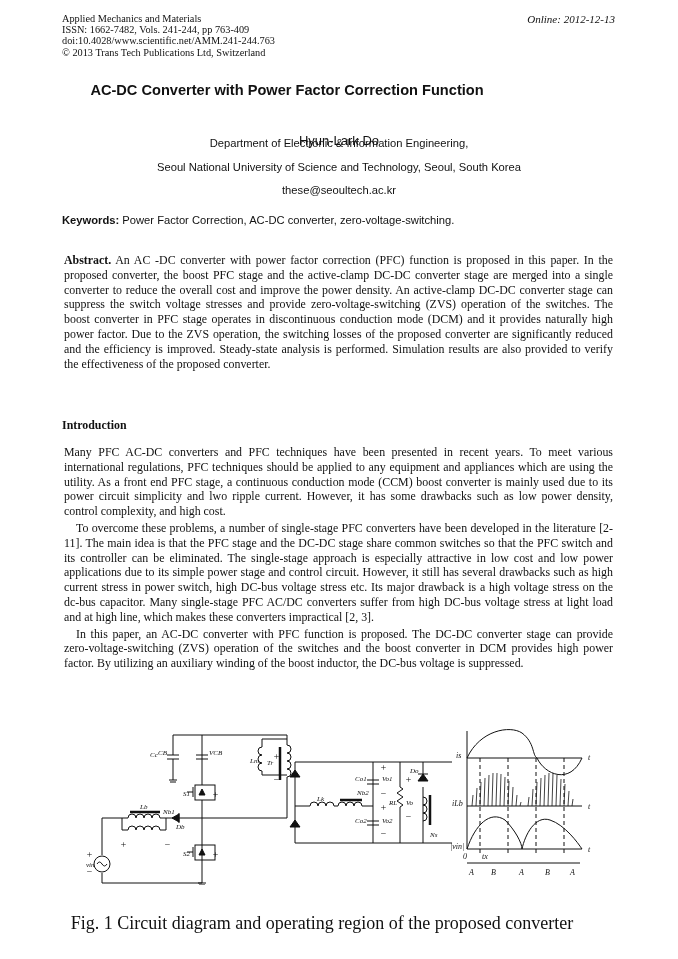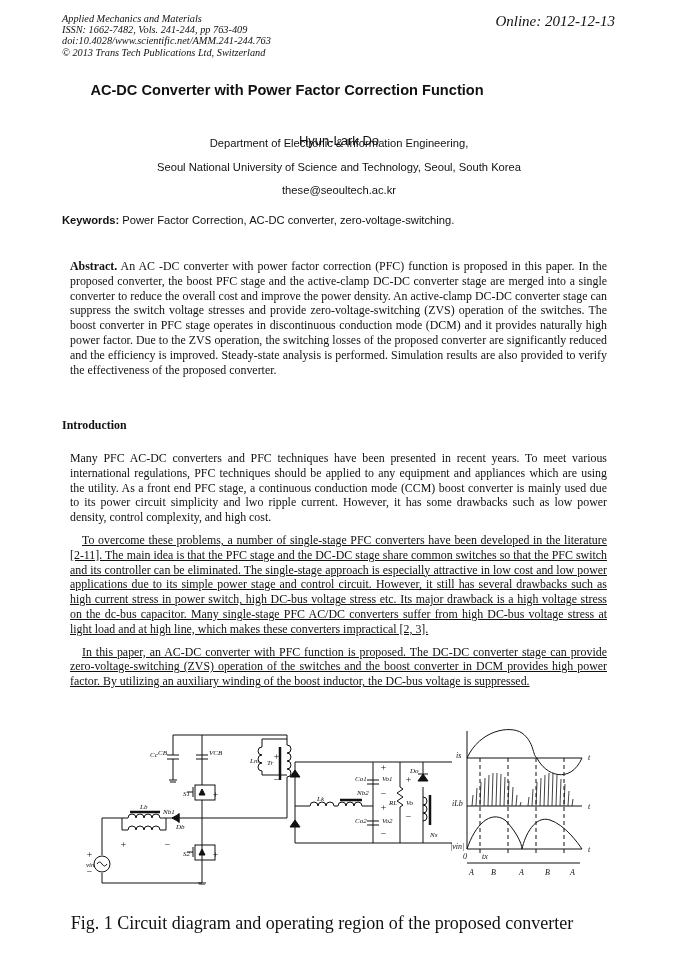--- a/index.html
+++ b/index.html
@@ -1,27 +1,27 @@
 <!DOCTYPE html>
 <html><head>
 <meta charset="utf-8">
 <style>
   html, body { margin: 0; padding: 0; background: #ffffff; }
   body { width: 678px; height: 959px; position: relative; overflow: hidden; color: #111; }
   .serif { font-family: "Liberation Serif", "DejaVu Serif", serif; }
   .sans { font-family: "Liberation Sans", "DejaVu Sans", sans-serif; }
-  .hdr { position: absolute; left: 62px; top: 13px; font-size: 10.3px; line-height: 11.2px; font-style: italic; }
-  .hdr-right { position: absolute; right: 63px; top: 13px; font-size: 15px; font-style: italic; }
+  .hdr { position: absolute; left: 62px; top: 13px; font-size: 10.3px; line-height: 11.2px; }
+  .hdr-right { position: absolute; right: 63px; top: 13px; font-size: 11px; font-style: italic; }
   .title { position: absolute; left: 0; width: 574px; top: 82px; text-align: center; font-size: 14.6px; font-weight: bold; }
   .author { position: absolute; left: 0; width: 678px; top: 113px; text-align: center; font-size: 13px; margin-top: 20px; }
   .aff { position: absolute; left: 0; width: 678px; text-align: center; font-size: 11.2px; }
   .kw { position: absolute; left: 62px; top: 214px; font-size: 11.2px; }
   .para { position: absolute; left: 62px; width: 553px; font-size: 11.9px; line-height: 14.8px; text-align: justify; }
-  .para p { margin: 8px; }
-  .indent { text-indent: 12px; text-decoration: underline; }
+  .para p { margin: 2px; }
+  .indent { text-indent: 12px; }
   .heading { position: absolute; left: 62px; top: 418px; font-size: 11.9px; font-weight: bold; }
   .caption { position: absolute; left: 0; width: 644px; top: 913px; text-align: center; font-size: 18px; }
   .fig { position: absolute; left: 0; top: 725px; width: 678px; height: 160px; }
   svg text { font-family: "Liberation Serif", serif; font-style: italic; }
 </style>
 </head>
 <body>
 
 <div class="hdr serif">
   <div>Applied Mechanics and Materials</div>

